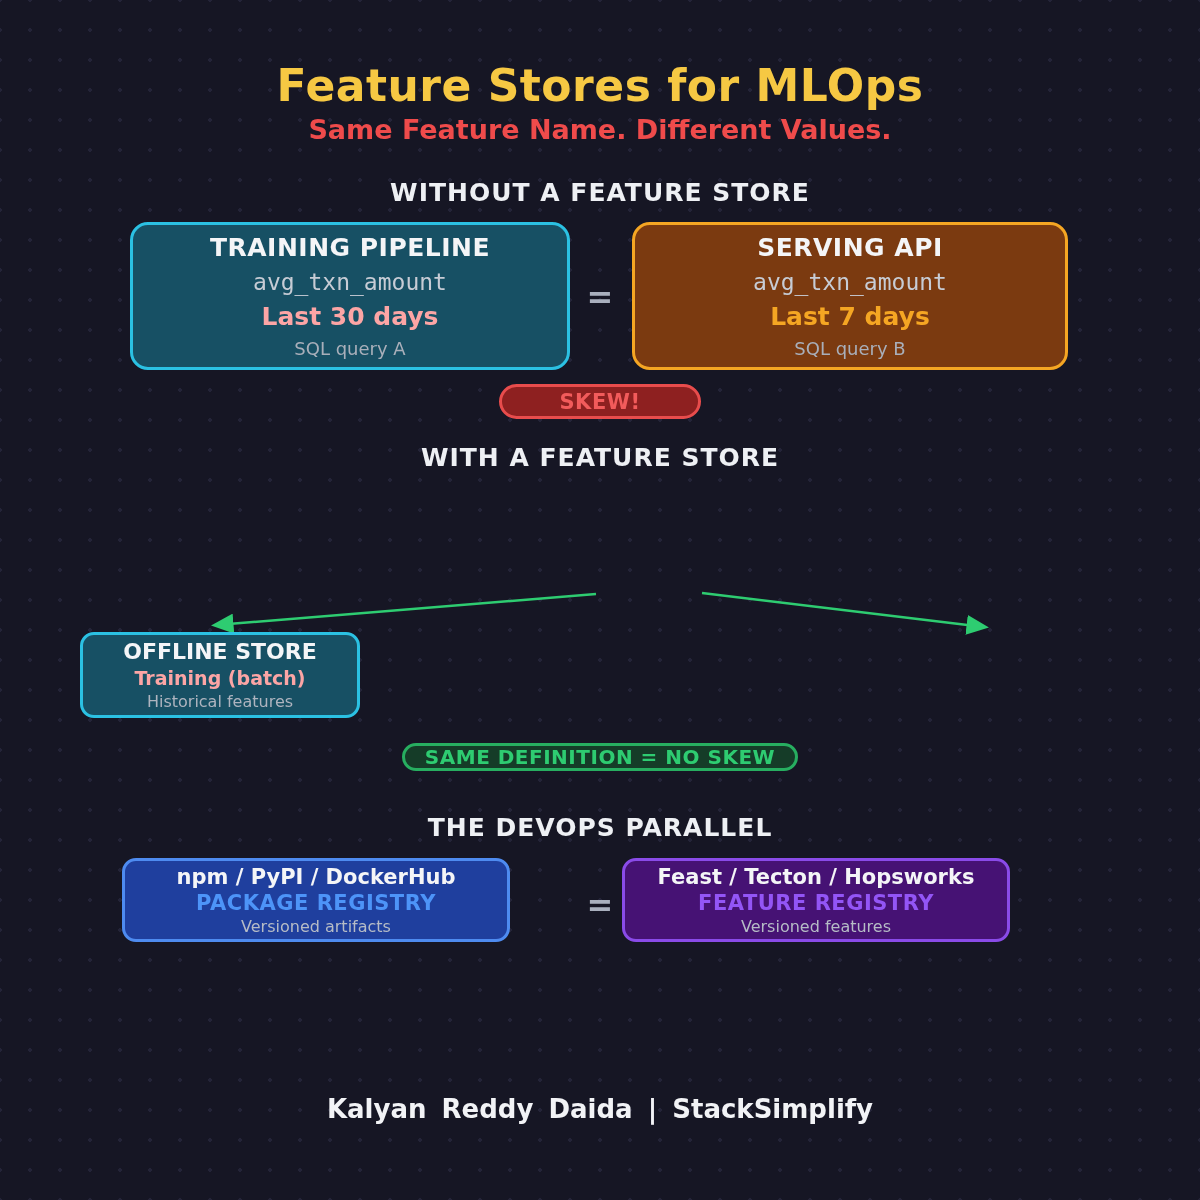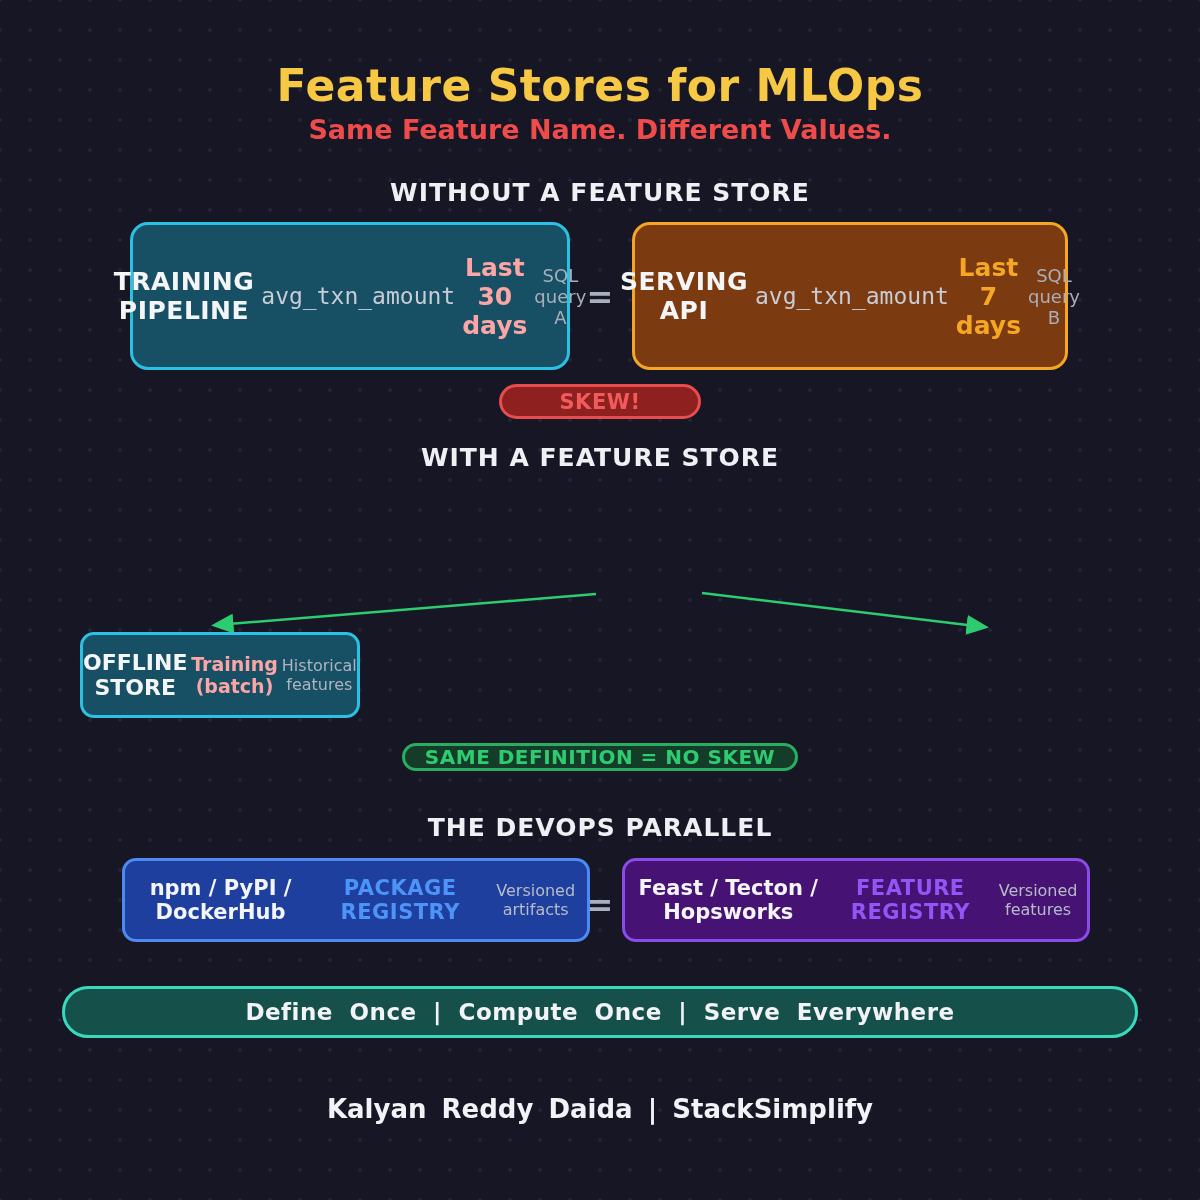--- a/index.html
+++ b/index.html
@@ -19,21 +19,21 @@
   .title { top: 60px; font-size: 44px; font-weight: bold; color: #f6c843; letter-spacing: 0.5px; }
   .subtitle { top: 114px; font-size: 27px; font-weight: bold; color: #ef4b4b; }
   .section-heading { font-size: 25px; font-weight: bold; color: #eef0f4; letter-spacing: 1px; }
   .h-without { top: 178px; }
   .h-with { top: 443px; }
   .h-devops { top: 813px; }
   .footer-credit { top: 1094px; font-size: 26px; font-weight: bold; color: #f2f3f6; word-spacing: 6px; }
 
   .box {
     position: absolute;
-    display: flex; 
+    display: flex; flex-direction: column;
     align-items: center; justify-content: center;
     text-align: center;
     border-radius: 18px;
   }
   .box-title { font-weight: bold; color: #f4f5f7; font-size: 25px; letter-spacing: 0.5px; }
   .mono { font-family: "DejaVu Sans Mono", "Liberation Mono", monospace; font-size: 23px; color: #c7ccd5; }
   .accent-line { font-weight: bold; font-size: 25px; }
   .sub-line { font-size: 18px; color: #a9afba; }
 
   .box-training { left: 130px; top: 222px; width: 440px; height: 148px; background: #175064; border: 3px solid #2bc1e3; gap: 7px; }
@@ -61,21 +61,21 @@
 
   .arrows { position: absolute; left: 0; top: 585px; width: 1200px; height: 55px; }
 
   .box-sm { border-radius: 14px; gap: 3px; }
   .box-offline { left: 80px; top: 632px; width: 280px; height: 86px; background: #175064; border: 3px solid #2bc1e3; }
   .box-online  { left: 842px; top: 632px; width: 278px; height: 86px; background: #7b3a10; border: 3px solid #f5a623; }
   .sm-title { font-size: 22px; font-weight: bold; color: #f4f5f7; }
   .sm-accent { font-size: 19px; font-weight: bold; }
   .sm-sub { font-size: 16px; color: #aeb4bf; }
 
-  .box-registry { border-radius: 14px; gap: 2px; height: 84px; top: 858px; width: 468px; }
+  .box-registry { border-radius: 14px; gap: 2px; height: 84px; top: 858px; width: 388px; }
   .box-package { left: 122px; background: #1f3f9e; border: 3px solid #4e8bf0; }
   .box-featurereg { left: 622px; background: #461274; border: 3px solid #8a4be8; }
   .reg-title { font-size: 21px; font-weight: bold; color: #f4f5f7; }
   .reg-subtitle { font-size: 21px; font-weight: bold; letter-spacing: 0.5px; }
   .blue { color: #4d94f8; }
   .purple { color: #9355f6; }
   .reg-sub { font-size: 16px; color: #b6bcc6; }
 </style>
 </head>
 <body>
@@ -136,17 +136,16 @@
   </div>
 
   <div class="equals-sign eq-2">=</div>
 
   <div class="box box-registry box-featurereg">
     <div class="reg-title">Feast / Tecton / Hopsworks</div>
     <div class="reg-subtitle purple">FEATURE REGISTRY</div>
     <div class="reg-sub">Versioned features</div>
   </div>
 
-  <div class="pill pill-banner">Define Once | Compute Once | Serve Everywhere</div>
 
   <div class="center-text footer-credit">Kalyan Reddy Daida | StackSimplify</div>
 
 </div>
 
 </body></html>

